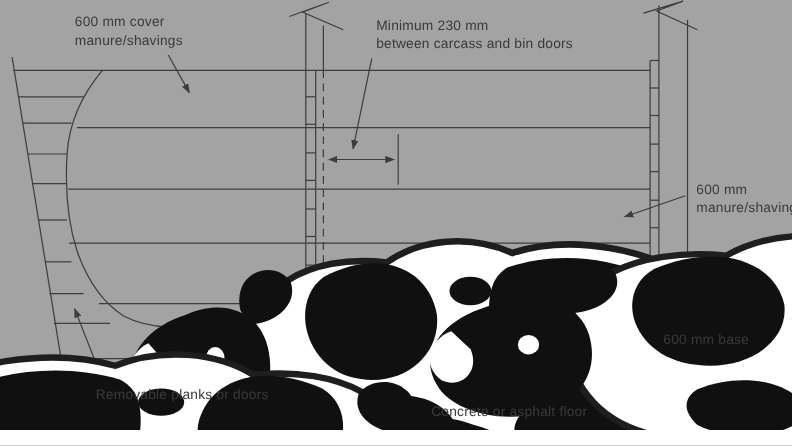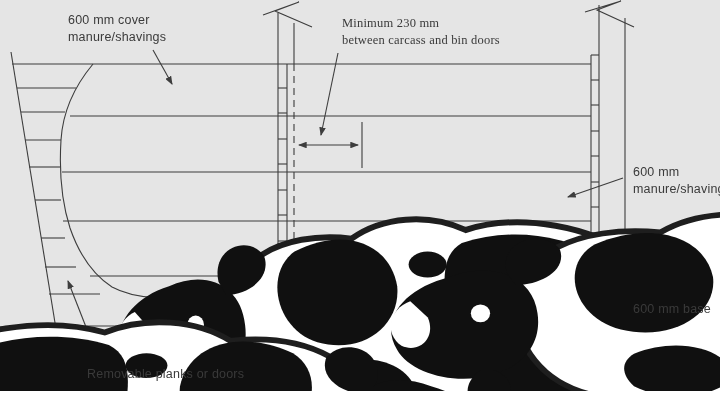--- a/index.html
+++ b/index.html
@@ -1,17 +1,17 @@
 <!DOCTYPE html>
 <html><head>
 <meta charset="utf-8">
 <style>
   html,body{margin:0;padding:0;background:#fff;}
   .stage{
-    position:relative;width:720px;height:391px;background:#e5e5e5;overflow:hidden;
+    position:relative;width:720px;height:391px;background:#a3a3a3;overflow:hidden;
     font-family:"Liberation Sans",sans-serif;
   }
   .stage svg{position:absolute;left:0;top:0;}
   .label{
     position:absolute;
     font-family:"Liberation Sans",sans-serif;
     font-weight:300;
     font-size:12.5px;
     line-height:17px;
     letter-spacing:.2px;
@@ -146,32 +146,35 @@
       <use href="#cow" transform="translate(73,227) scale(-0.97,0.96) translate(-160,0)"></use>
       <use href="#cow" transform="translate(366,229) scale(-0.93,0.92) translate(-160,0)"></use>
     </g>
   </svg>
 
   <div class="label" style="left:68px;top:12px;">
     <div>600 mm cover</div>
     <div>manure/shavings</div>
   </div>
 
-  <div class="label" style="left:342px;top:15px;font-family:Liberation Serif, serif;">
+  <div class="label" style="left:342px;top:15px;">
     <div>Minimum 230 mm</div>
     <div>between carcass and bin doors</div>
   </div>
 
   <div class="label" style="left:633px;top:164px;">
     <div>600 mm</div>
     <div>manure/shavings</div>
   </div>
 
-  <div class="label" style="left:633px;top:301px;text-align:center;">
+  <div class="label" style="left:603px;top:301px;text-align:center;">
     <div>600 mm base</div>
   </div>
 
-  <div class="label" style="left:87px;top:366px;">
+  <div class="label" style="left:87px;top:351px;">
     <span>Removable planks or doors</span>
   </div>
 
+  <div class="label" style="left:392px;top:366px;">
+    <span>Concrete or asphalt floor</span>
+  </div>
 
 </div>
 
 </body></html>

